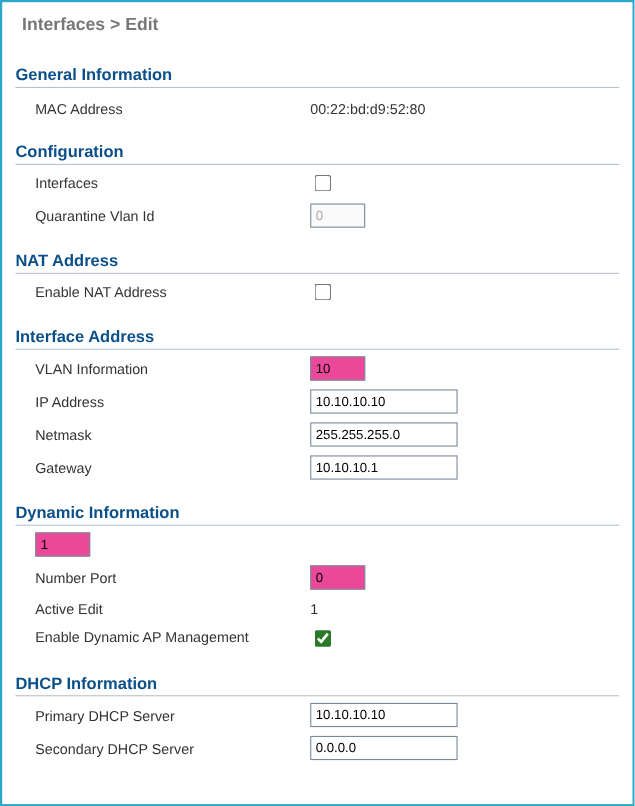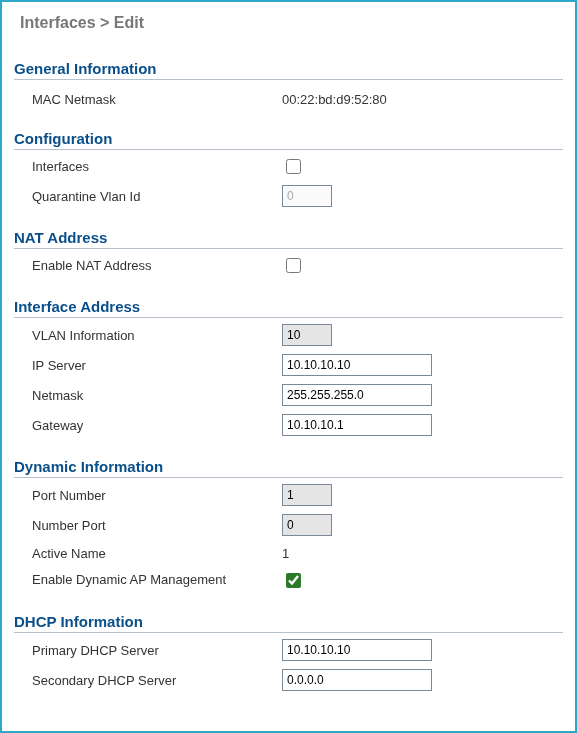--- a/index.html
+++ b/index.html
@@ -45,28 +45,28 @@
   .row .value-static {
     color: #333;
   }
   input[type="text"].short {
     width: 50px;
     height: 22px;
     border: 1px solid #7a8999;
     font-family: inherit;
     font-size: 12px;
     padding: 0 4px;
-    background: #e5e5e5;
+    background: #ec4899;
   }
   input[type="text"].short[disabled] {
     color: #aaa;
     background: #fafafa;
   }
   input[type="text"].mid {
-    width: 150px;
+    width: 134px;
     height: 22px;
     border: 1px solid #7a8999;
     font-family: inherit;
     font-size: 12px;
     padding: 0 4px;
     background: #fff;
   }
   input[type="checkbox"] {
     width: 15px; height: 15px;
     accent-color: #2a7a2a;
@@ -78,21 +78,21 @@
 </head>
 <body>
 
 <div class="frame">
 
   <div class="breadcrumb">Interfaces &gt; Edit</div>
 
   <div class="section-heading">General Information</div>
   <div class="first-section-gap"></div>
   <div class="row">
-    <div class="label">MAC Netmask</div>
+    <div class="label">MAC Address</div>
     <div class="value-static">00:22:bd:d9:52:80</div>
   </div>
 
   <div class="section-heading tight">Configuration</div>
   <div class="row">
     <div class="label">Interfaces</div>
     <input type="checkbox" style="">
   </div>
   <div class="row">
     <div class="label">Quarantine Vlan Id</div>
@@ -104,43 +104,42 @@
     <div class="label">Enable NAT Address</div>
     <input type="checkbox" style="">
   </div>
 
   <div class="section-heading tight">Interface Address</div>
   <div class="row">
     <div class="label">VLAN Information</div>
     <input type="text" class="short" value="10" style="">
   </div>
   <div class="row">
-    <div class="label">IP Server</div>
+    <div class="label">IP Address</div>
     <input type="text" class="mid" value="10.10.10.10" style="">
   </div>
   <div class="row">
     <div class="label">Netmask</div>
     <input type="text" class="mid" value="255.255.255.0" style="">
   </div>
   <div class="row">
     <div class="label">Gateway</div>
     <input type="text" class="mid" value="10.10.10.1" style="">
   </div>
 
   <div class="section-heading tight">Dynamic Information</div>
   <div class="row">
-    <div class="label">Port Number</div>
     <input type="text" class="short" value="1" style="">
   </div>
   <div class="row">
     <div class="label">Number Port</div>
     <input type="text" class="short" value="0" style="">
   </div>
   <div class="row">
-    <div class="label">Active Name</div>
+    <div class="label">Active Edit</div>
     <div class="value-static">1</div>
   </div>
   <div class="row">
     <div class="label" style="line-height:1.25; flex-basis:250px;">Enable Dynamic AP Management</div>
     <input type="checkbox" checked="" style="">
   </div>
 
   <div class="section-heading tight">DHCP Information</div>
   <div class="row">
     <div class="label">Primary DHCP Server</div>

